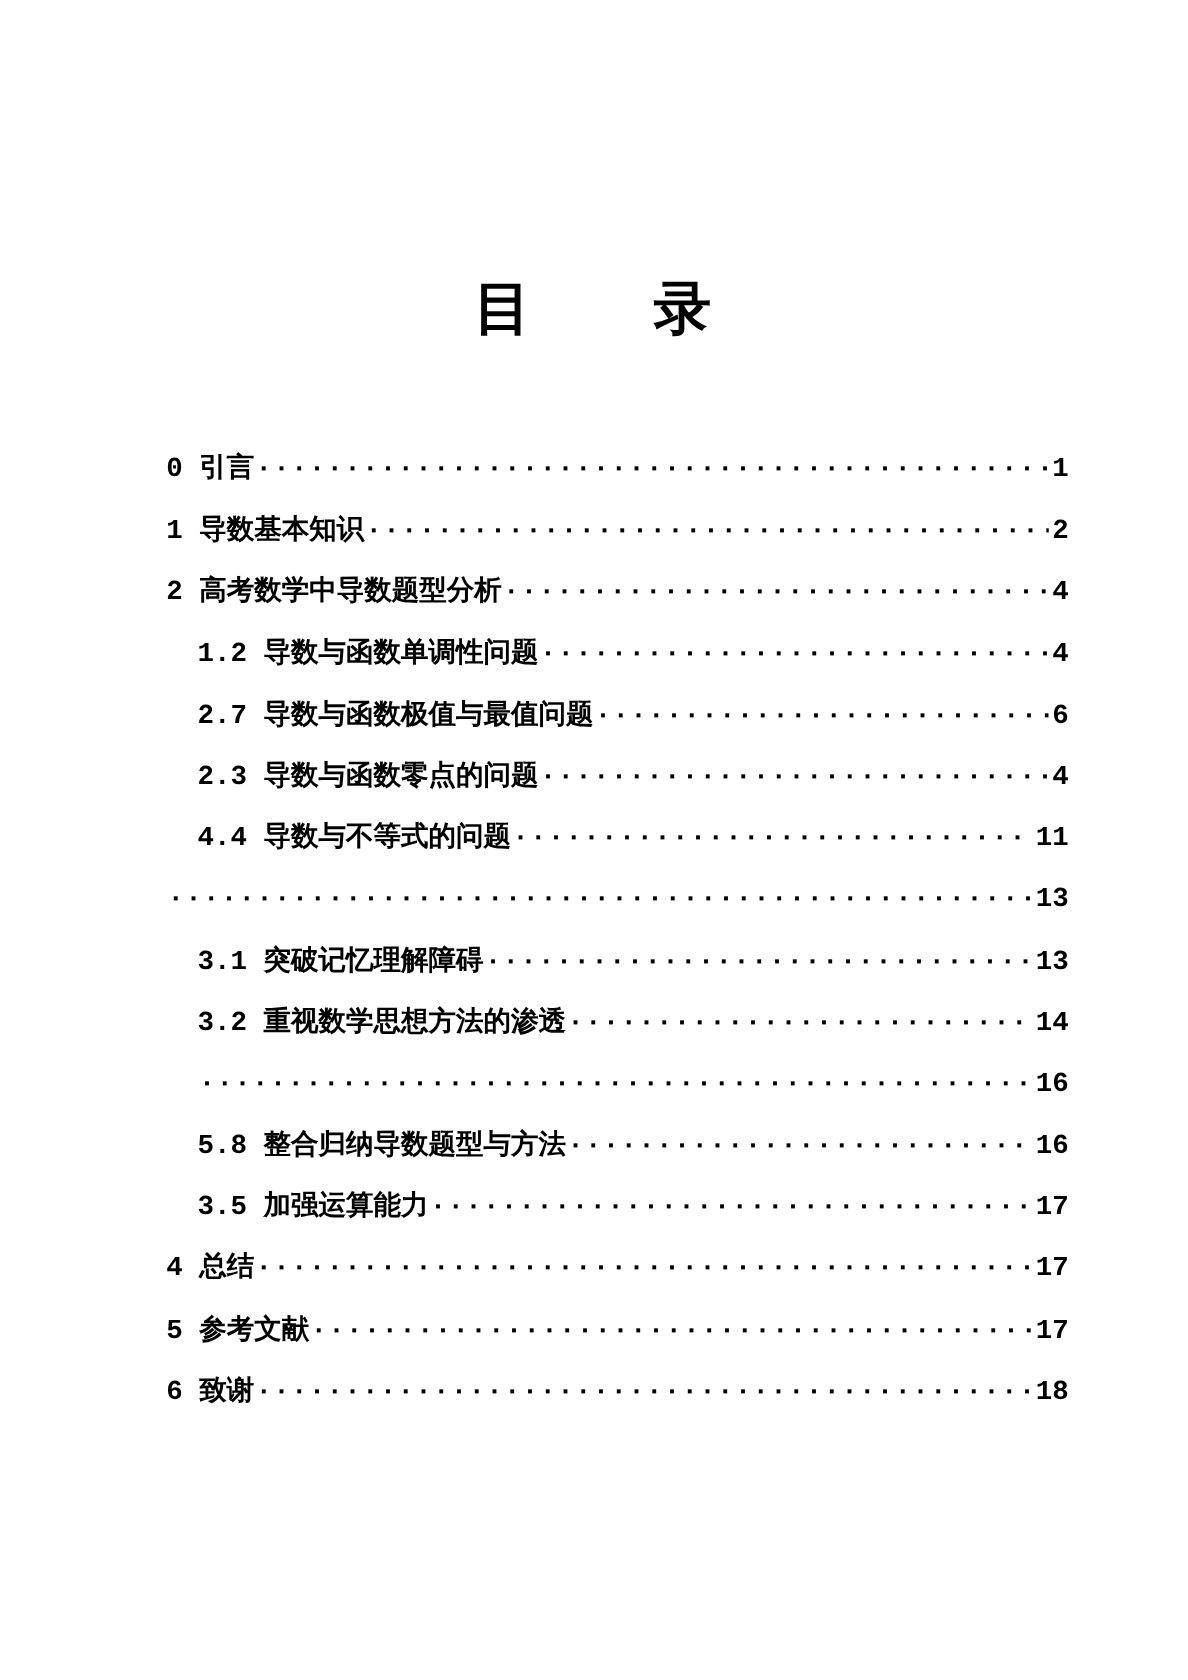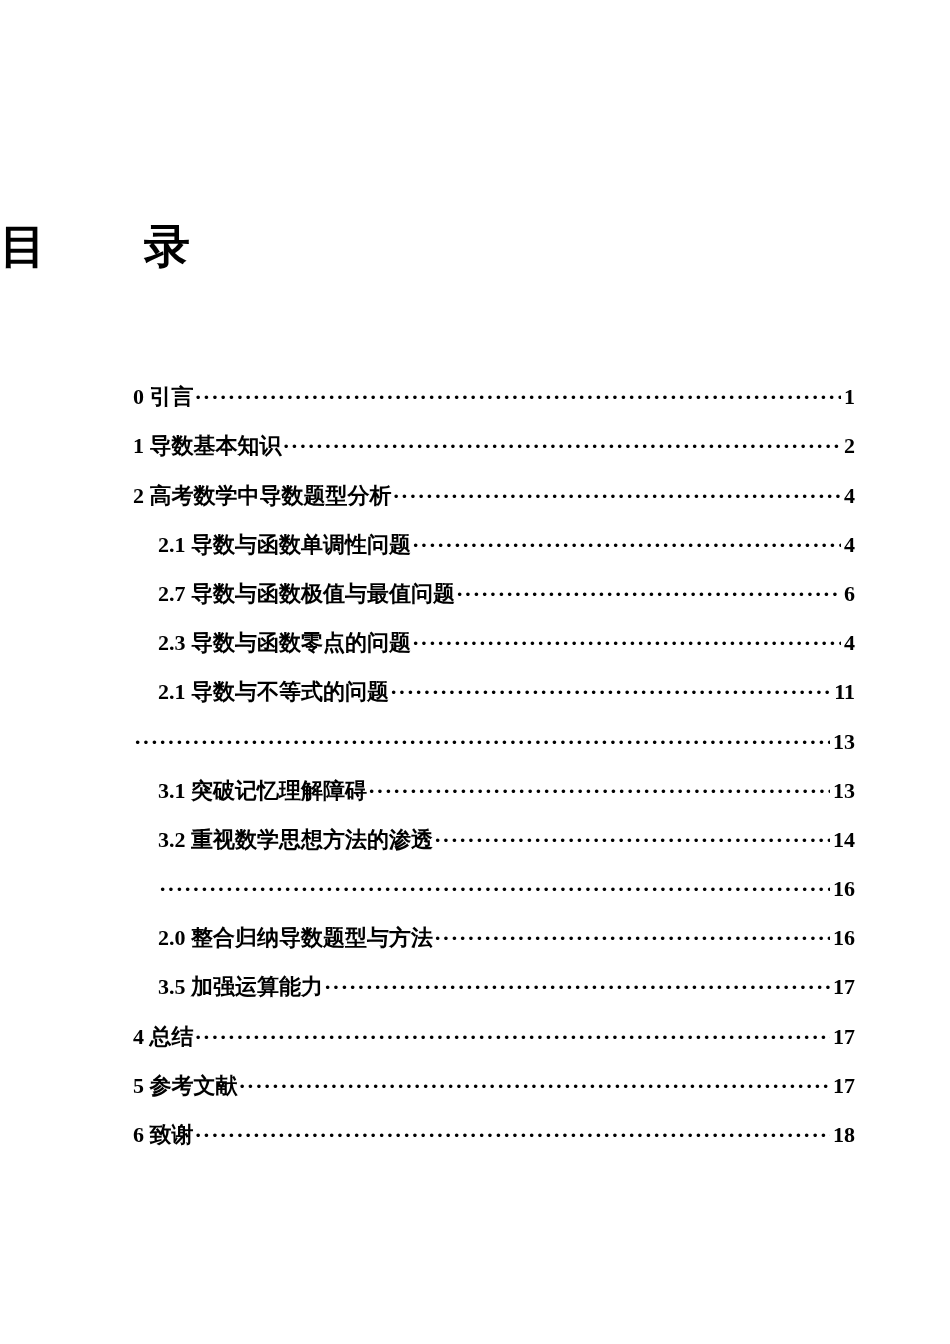--- a/index.html
+++ b/index.html
@@ -14,42 +14,43 @@
     background: #ffffff;
     font-family: "Liberation Serif", "DejaVu Serif", serif;
     color: #000000;
     overflow: hidden;
   }
   .doc-title {
     position: absolute;
     top: 216px;
     left: 0;
     width: 100%;
-    text-align: left;
+    text-align: center;
     font-size: 46px;
     font-weight: bold;
     letter-spacing: 2px;
     white-space: pre;
   }
   .toc-list {
     position: absolute;
     top: 362px;
     left: 133px;
     width: 722px; 
     display: flex;
     flex-direction: column;
   }
   .toc-row {
     display: flex;
-    align-items: flex-end;
+    align-items: flex-start;
     height: 49.2px;
     font-size: 22px;
     font-weight: bold;
     line-height: 28px;
     cursor: pointer;
+    font-family: Liberation Mono, monospace;
   }
   .toc-row.indent {
     padding-left: 25px;
   }
   .toc-label {
     white-space: nowrap;
     flex: 0 0 auto;
   }
   .toc-leader {
     flex: 1 1 auto;
@@ -86,39 +87,39 @@
     <span class="toc-page">2</span>
   </div>
 
   <div class="toc-row">
     <span class="toc-label">2 高考数学中导数题型分析</span>
     <span class="toc-leader">············································································································································································································································································································</span>
     <span class="toc-page">4</span>
   </div>
 
   <div class="toc-row indent">
-    <span class="toc-label">2.1 导数与函数单调性问题</span>
+    <span class="toc-label">1.2 导数与函数单调性问题</span>
     <span class="toc-leader">············································································································································································································································································································</span>
     <span class="toc-page">4</span>
   </div>
 
   <div class="toc-row indent">
     <span class="toc-label">2.7 导数与函数极值与最值问题</span>
     <span class="toc-leader">············································································································································································································································································································</span>
     <span class="toc-page">6</span>
   </div>
 
   <div class="toc-row indent">
     <span class="toc-label">2.3 导数与函数零点的问题</span>
     <span class="toc-leader">············································································································································································································································································································</span>
     <span class="toc-page">4</span>
   </div>
 
   <div class="toc-row indent">
-    <span class="toc-label">2.1 导数与不等式的问题</span>
+    <span class="toc-label">4.4 导数与不等式的问题</span>
     <span class="toc-leader">············································································································································································································································································································</span>
     <span class="toc-page">11</span>
   </div>
 
   <div class="toc-row">
     <span class="toc-leader">············································································································································································································································································································</span>
     <span class="toc-page">13</span>
   </div>
 
   <div class="toc-row indent">
@@ -132,21 +133,21 @@
     <span class="toc-leader">············································································································································································································································································································</span>
     <span class="toc-page">14</span>
   </div>
 
   <div class="toc-row indent">
     <span class="toc-leader">············································································································································································································································································································</span>
     <span class="toc-page">16</span>
   </div>
 
   <div class="toc-row indent">
-    <span class="toc-label">2.0 整合归纳导数题型与方法</span>
+    <span class="toc-label">5.8 整合归纳导数题型与方法</span>
     <span class="toc-leader">············································································································································································································································································································</span>
     <span class="toc-page">16</span>
   </div>
 
   <div class="toc-row indent">
     <span class="toc-label">3.5 加强运算能力</span>
     <span class="toc-leader">············································································································································································································································································································</span>
     <span class="toc-page">17</span>
   </div>
 

